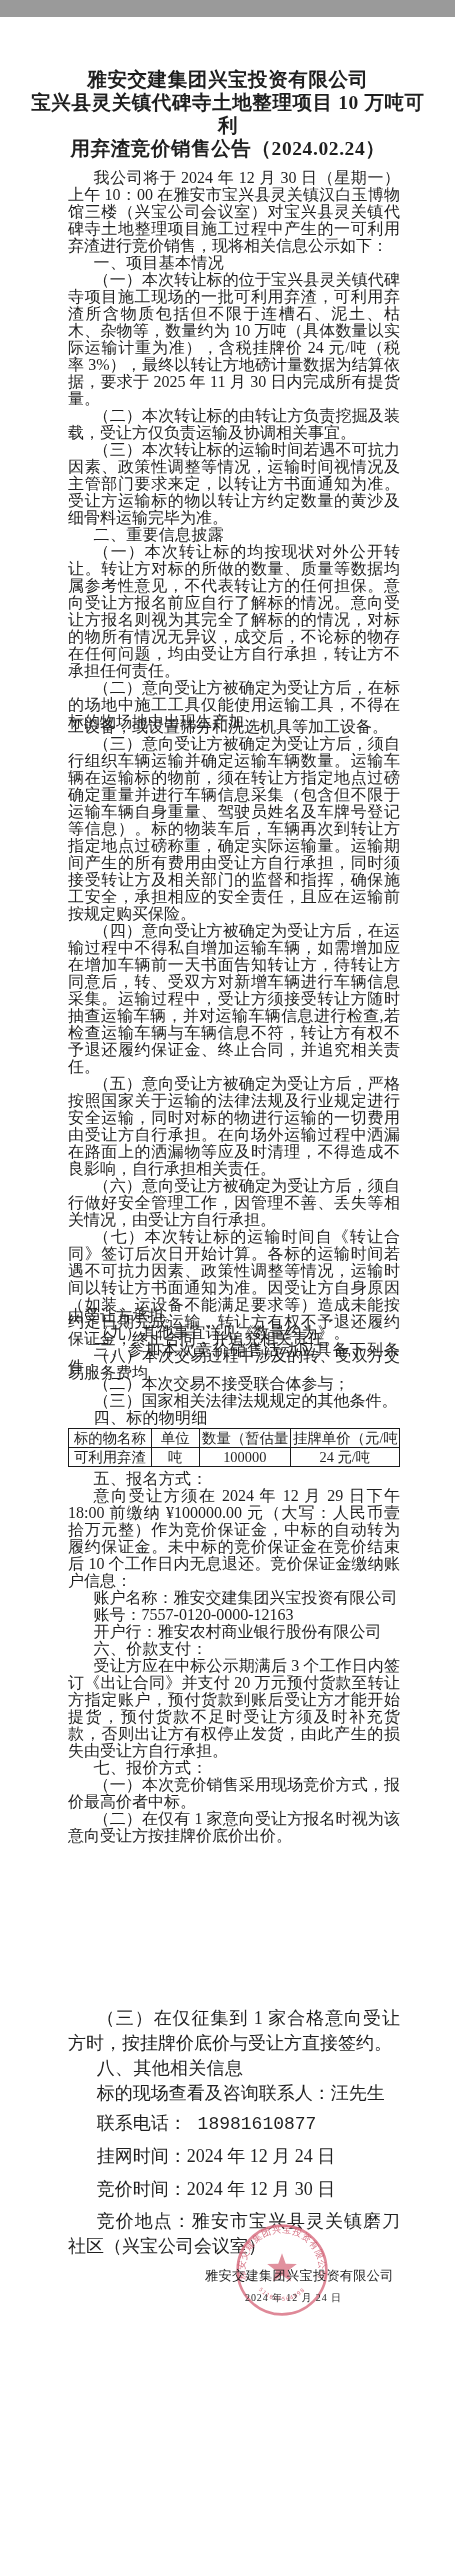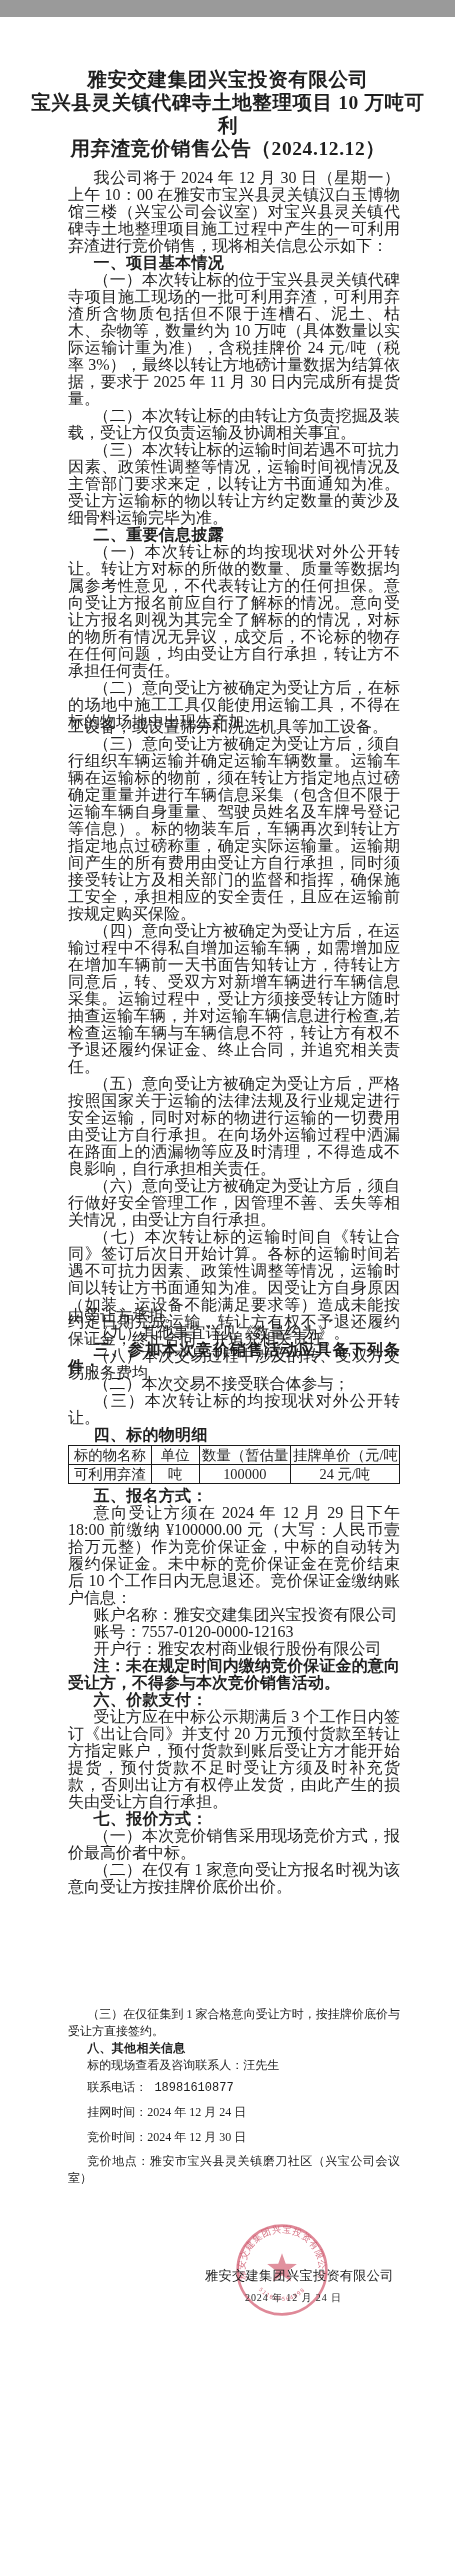--- a/index.html
+++ b/index.html
@@ -5,57 +5,57 @@
   html,body{margin:0;padding:0;background:#9a9a9a;}
   #doc{
     position:relative;width:456px;height:2576px;margin:17px auto;
     background:#ffffff;overflow:hidden;
     font-family:"Liberation Serif","DejaVu Serif",serif;
     color:#1f1f1f;
   }
   .sec{position:absolute;left:68px;width:332px;}
   .sec p{margin:0;font-size:16px;line-height:17px;text-align:justify;}
   .ind{text-indent:1.6em;}
-  .hd{font-family:"Liberation Sans","DejaVu Sans",sans-serif;font-weight:bold;letter-spacing:0.3px;}
+  .hd{font-family:"Liberation Sans","DejaVu Sans",sans-serif;font-weight:normal;letter-spacing:0.3px;}
   .bold{font-weight:bold;}
   
   #title-block{position:absolute;top:51px;left:23px;width:410px;text-align:center;}
   #title-block div{
     font-size:19.5px;line-height:23px;font-weight:bold;letter-spacing:0.6px;
     font-family:"Liberation Serif","DejaVu Serif",serif;
   }
   
   table.lots{
     width:100%;border-collapse:collapse;margin:2.3px 0 2.9px 0;
     table-layout:fixed;
   }
   table.lots th,table.lots td{
     border:1.1px solid #1a1a1a;height:18px;padding:0 2.3px;
     font-size:14.4px;font-weight:normal;text-align:center;line-height:16.7px;
     overflow:hidden;white-space:nowrap;
   }
   .c1{width:25%;} .c2{width:14.5%;} .c3{width:27.5%;} .c4{width:33%;}
   
-  #sec-page4 p{font-size:12px;line-height:17px;}
+  #sec-page4 p{font-size:18px;line-height:25px;}
   #sec-page4 .info{margin-top:5.7px;font-family:Liberation Mono, monospace;}
   #sec-page4 .info-wide{margin-top:7.5px;}
   
   #seal{position:absolute;left:233px;top:2204px;z-index:1;}
   #sign-company{position:absolute;left:205px;top:2250px;z-index:2;font-size:13.2px;letter-spacing:0.3px;}
   #sign-date{position:absolute;left:245px;top:2274px;z-index:2;font-size:10px;letter-spacing:0.9px;}
 </style>
 </head>
 <body>
 
 <div id="doc">
 
   <div id="title-block">
     <div>雅安交建集团兴宝投资有限公司</div>
     <div>宝兴县灵关镇代碑寺土地整理项目 10 万吨可利</div>
-    <div>用弃渣竞价销售公告（2024.12.12）</div>
+    <div>用弃渣竞价销售公告（2024.02.24）</div>
   </div>
 
   <div class="sec" id="sec-page1" style="top:152px;">
     <p class="ind">我公司将于 2024 年 12 月 30 日（星期一）上午 10：00 在雅安市宝兴县灵关镇汉白玉博物馆三楼（兴宝公司会议室）对宝兴县灵关镇代碑寺土地整理项目施工过程中产生的一可利用弃渣进行竞价销售，现将相关信息公示如下：</p>
     <p class="ind hd">一、项目基本情况</p>
     <p class="ind">（一）本次转让标的位于宝兴县灵关镇代碑寺项目施工现场的一批可利用弃渣，可利用弃渣所含物质包括但不限于连槽石、泥土、枯木、杂物等，数量约为 10 万吨（具体数量以实际运输计重为准），含税挂牌价 24 元/吨（税率 3%），最终以转让方地磅计量数据为结算依据，要求于 2025 年 11 月 30 日内完成所有提货量。</p>
     <p class="ind">（二）本次转让标的由转让方负责挖掘及装载，受让方仅负责运输及协调相关事宜。</p>
     <p class="ind">（三）本次转让标的运输时间若遇不可抗力因素、政策性调整等情况，运输时间视情况及主管部门要求来定，以转让方书面通知为准。受让方运输标的物以转让方约定数量的黄沙及细骨料运输完毕为准。</p>
     <p class="ind hd">二、重要信息披露</p>
     <p class="ind">（一）本次转让标的均按现状对外公开转让。转让方对标的所做的数量、质量等数据均属参考性意见，不代表转让方的任何担保。意向受让方报名前应自行了解标的情况。意向受让方报名则视为其完全了解标的的情况，对标的物所有情况无异议，成交后，不论标的物存在任何问题，均由受让方自行承担，转让方不承担任何责任。</p>
@@ -70,21 +70,21 @@
     <p class="ind">（六）意向受让方被确定为受让方后，须自行做好安全管理工作，因管理不善、丢失等相关情况，由受让方自行承担。</p>
     <p class="ind">（七）本次转让标的运输时间自《转让合同》签订后次日开始计算。各标的运输时间若遇不可抗力因素、政策性调整等情况，运输时间以转让方书面通知为准。因受让方自身原因（如装、运设备不能满足要求等）造成未能按约定日期完成运输，转让方有权不予退还履约保证金，终止合同，并追究相关责任。</p>
     <p class="ind">（八）本次交易过程中涉及的转、受双方交易服务费均</p>
   </div>
 
   <div class="sec" id="sec-page3" style="top:1290px;">
     <p>由受让方承担。</p>
     <p class="ind">（九）其他事宜详见《数量约为》。</p>
     <p class="ind hd">三、参加本次竞价销售活动应具备下列条件：</p>
     <p class="ind">（二）本次交易不接受联合体参与；</p>
-    <p class="ind">（三）本次转让标的均按现状对外公开转让。</p>
+    <p class="ind">（三）国家相关法律法规规定的其他条件。</p>
     <p class="ind hd">四、标的物明细</p>
 
     <table class="lots">
       <colgroup>
           <col class="c1">
           <col class="c2">
           <col class="c3">
           <col class="c4">
         </colgroup>
       <tbody>
@@ -101,21 +101,20 @@
         <td>24 元/吨</td>
       </tr>
     </tbody>
       </table>
 
     <p class="ind hd">五、报名方式：</p>
     <p class="ind">意向受让方须在 2024 年 12 月 29 日下午 18:00 前缴纳 ¥100000.00 元（大写：人民币壹拾万元整）作为竞价保证金，中标的自动转为履约保证金。未中标的竞价保证金在竞价结束后 10 个工作日内无息退还。竞价保证金缴纳账户信息：</p>
     <p class="ind">账户名称：雅安交建集团兴宝投资有限公司</p>
     <p class="ind">账号：7557-0120-0000-12163</p>
     <p class="ind">开户行：雅安农村商业银行股份有限公司</p>
-    <p class="ind bold">注：未在规定时间内缴纳竞价保证金的意向受让方，不得参与本次竞价销售活动。</p>
     <p class="ind hd">六、价款支付：</p>
     <p class="ind">受让方应在中标公示期满后 3 个工作日内签订《出让合同》并支付 20 万元预付货款至转让方指定账户，预付货款到账后受让方才能开始提货，预付货款不足时受让方须及时补充货款，否则出让方有权停止发货，由此产生的损失由受让方自行承担。</p>
     <p class="ind hd">七、报价方式：</p>
     <p class="ind">（一）本次竞价销售采用现场竞价方式，报价最高价者中标。</p>
     <p class="ind">（二）在仅有 1 家意向受让方报名时视为该意向受让方按挂牌价底价出价。</p>
   </div>
 
   <div class="sec" id="sec-page4" style="top:1989px;">
     <p class="ind">（三）在仅征集到 1 家合格意向受让方时，按挂牌价底价与受让方直接签约。</p>
     <p class="ind hd">八、其他相关信息</p>

